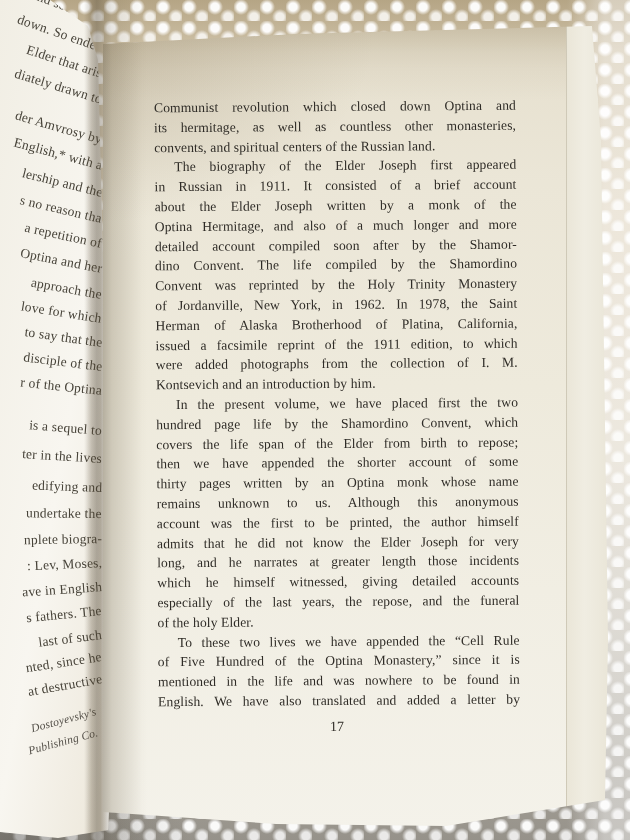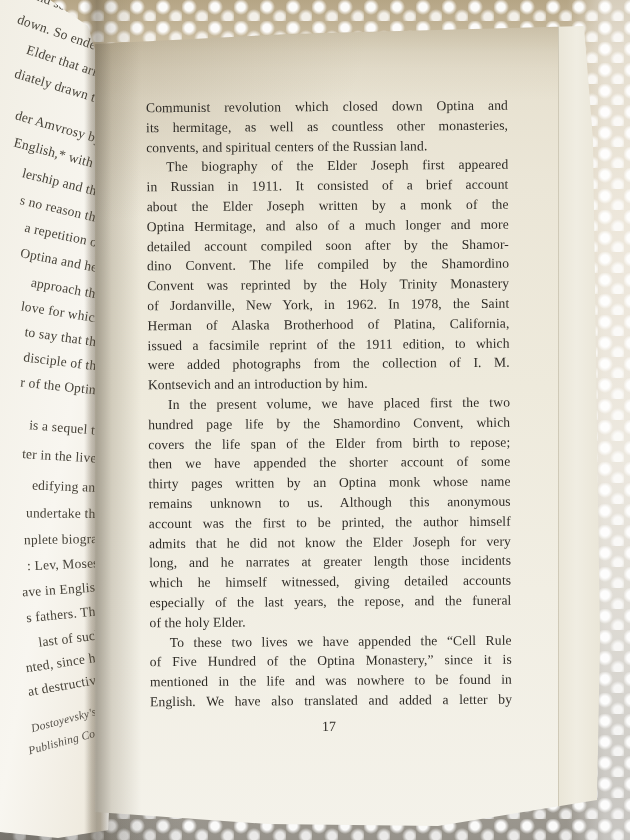--- a/index.html
+++ b/index.html
@@ -57,21 +57,21 @@
   .lline:nth-child(21){top:555px;transform:rotate(-2.5deg);}
   .lline:nth-child(22){top:579px;transform:rotate(-4deg);}
   .lline:nth-child(23){top:603px;transform:rotate(-5.5deg);}
   .lline:nth-child(24){top:627px;transform:rotate(-7deg);}
   .lline:nth-child(25){top:649px;transform:rotate(-8.5deg);}
   .lline:nth-child(26){top:671px;transform:rotate(-10deg);}
   .lline:nth-child(27){top:703px;transform:rotate(-15deg);font-style:italic;font-size:11.5px;color:#55514a;right:16px;}
   .lline:nth-child(28){top:724px;transform:rotate(-15deg);font-style:italic;font-size:11.5px;color:#55514a;right:14px;}
 
   
-  .right-page { position:absolute; left:88px; top:20px; width:515px; height:815px;
+  .right-page { position:absolute; left:96px; top:20px; width:515px; height:815px;
     background:linear-gradient(180deg,#dcd4bf 0%,#e7e1d0 6%,#ebe6d7 20%,#eeeadc 45%,#f1eee3 70%,#f4f2ea 100%);
     clip-path:polygon(7px 24px,200px 14px,496px 6px,505px 120px,512px 620px,509px 780px,350px 806px,180px 804px,7px 792px);
     filter:drop-shadow(0 7px 6px rgba(70,64,50,.45)) drop-shadow(0 -5px 5px rgba(100,85,55,.38));
   }
   .right-page::before { content:''; position:absolute; inset:0; pointer-events:none;
     background:
       linear-gradient(180deg, rgba(140,120,85,.28) 0%, rgba(140,120,85,.10) 4%, rgba(140,120,85,0) 10%),
       radial-gradient(90% 38% at 0% 2%, rgba(120,100,65,.25), rgba(120,100,65,0) 60%),
       linear-gradient(90deg, rgba(110,95,65,.18) 0%, rgba(110,95,65,0) 10%);
   }

